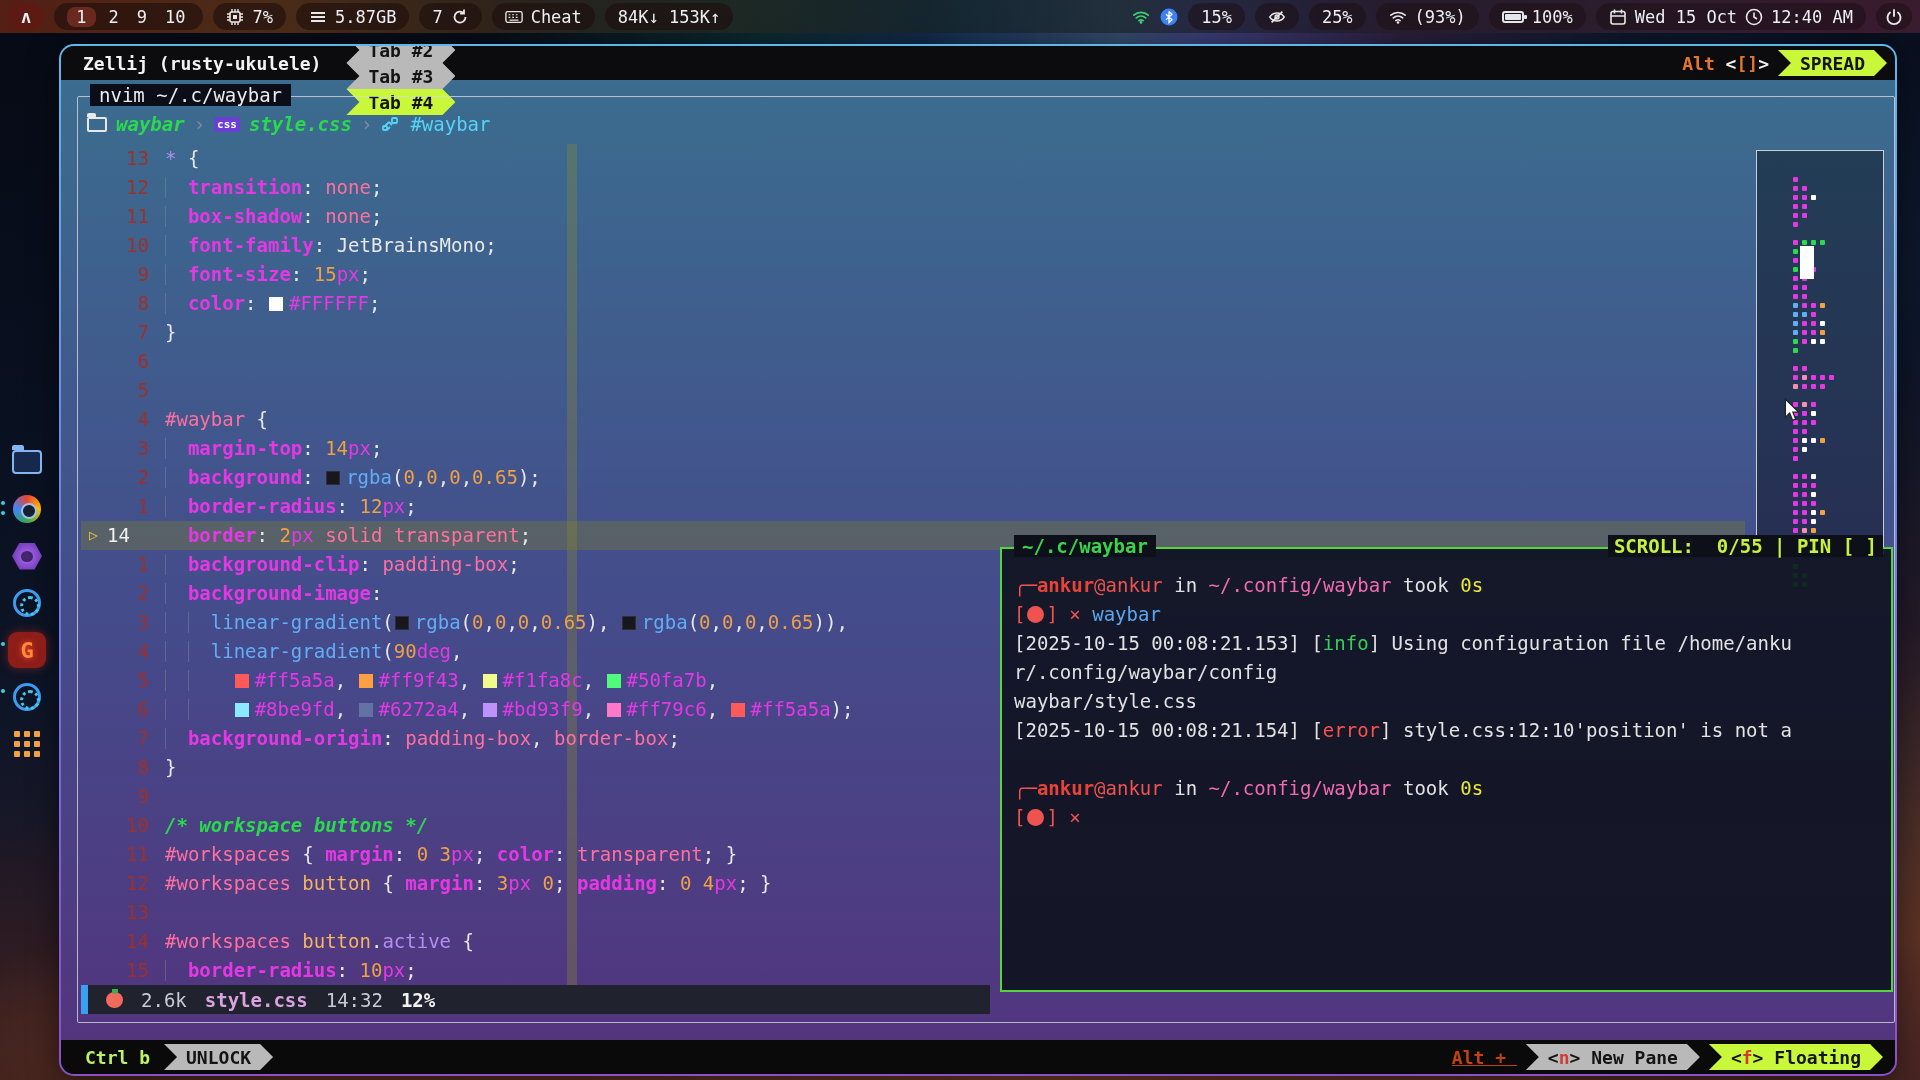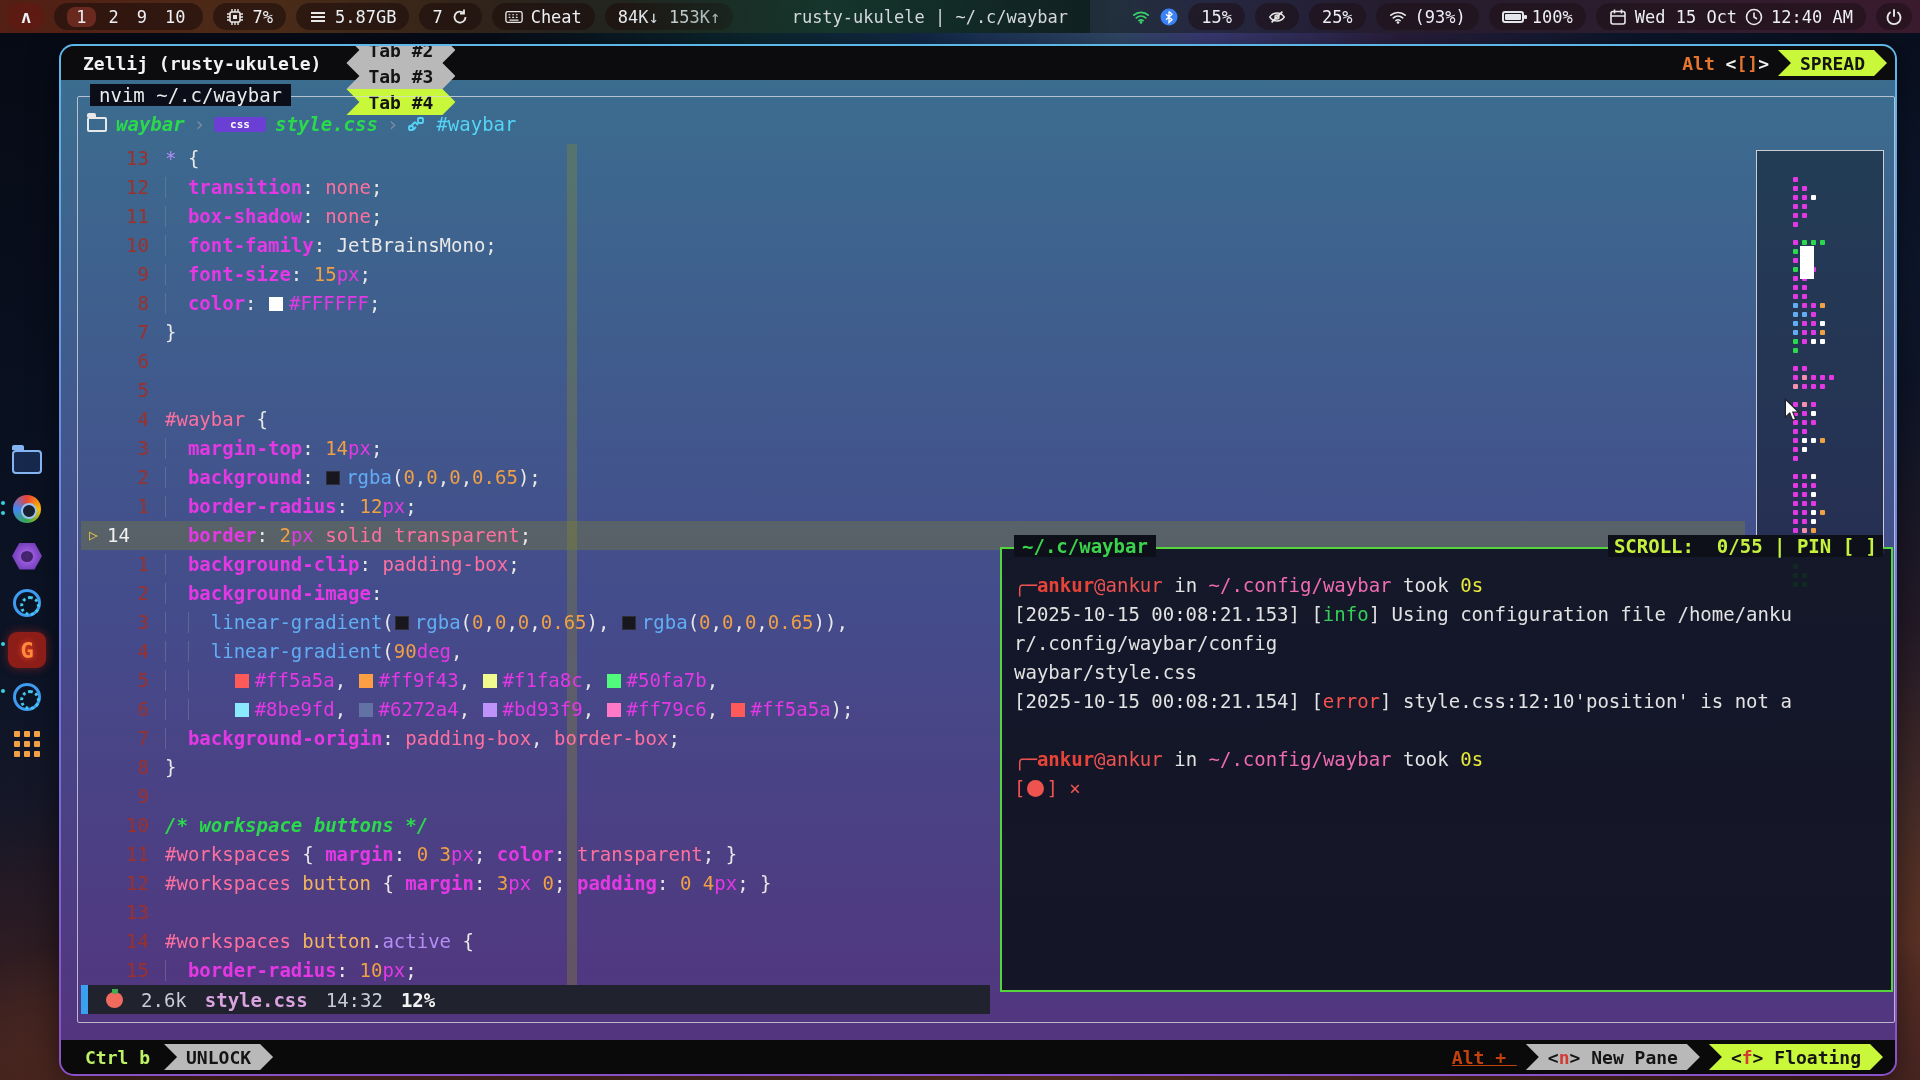--- a/index.html
+++ b/index.html
@@ -80,21 +80,21 @@
 
   
   .paneframe { position:absolute; left:16px; top:16px; width:1818px; height:927px; border:1px solid rgba(215,215,220,0.8); border-radius:2px; }
   .chip { position:absolute; top:-13px; background:#0b0e18; padding:0 9px; font-size:19px; color:#ececec; white-space:nowrap; }
   .paneframe .chip { left:12px; }
 
   .breadcrumb { position:absolute; left:26px; top:31px; height:26px; display:flex; align-items:center; gap:9px; font-size:19px; z-index:2; }
   .bc-green { color:#2bd94c; font-style:italic; font-weight:bold; }
   .bc-sep { color:#7d8aa0; }
   .bc-cyan { color:#56d4f5; }
-  .css-badge { background:#6b3fd4; color:#fff; font-size:11px; font-weight:bold; padding:1px 16px; border-radius:3px; }
+  .css-badge { background:#6b3fd4; color:#fff; font-size:11px; font-weight:bold; padding:1px 3px; border-radius:3px; }
   .ico-fold { width:20px; height:15px; border:2px solid #e8e8e8; border-radius:2px; position:relative; }
   .ico-fold::before { content:""; position:absolute; left:-2px; top:-6px; width:9px; height:4px; background:#e8e8e8; border-radius:2px 2px 0 0; }
 
   
   .colorcol { position:absolute; left:506px; top:64px; width:10px; height:841px; background:rgba(140,140,45,0.33); z-index:1; }
   .code { position:absolute; left:0; top:64px; width:1700px; z-index:2; font-size:19px; }
   .crow { position:relative; height:29px; line-height:29px; white-space:pre; }
   .crow.cur::before { content:""; position:absolute; left:20px; top:0; width:1664px; height:29px; background:rgba(128,132,38,0.34); }
   .gut { position:absolute; left:24px; width:64px; text-align:right; color:#9c312b; }
   .gut.curn { text-align:left; padding-left:22px; color:#f0f0f0; }
@@ -183,23 +183,20 @@
     <svg class="icon16" viewBox="0 0 20 14">
         <rect x="1" y="1" width="18" height="12" rx="2" fill="none" stroke="#e8e8e8" stroke-width="1.5"></rect>
         <path d="M4 4.5h2M8 4.5h2M12 4.5h2M4 7.5h2M8 7.5h2M12 7.5h2M5 10.5h10" stroke="#e8e8e8" stroke-width="1.3"></path>
       </svg>
     <span>Cheat</span>
   </div>
   <div class="pill">
     <span>84K↓ 153K↑</span>
   </div>
 
-  <div class="wb-title">
-    <span>rusty-ukulele | ~/.c/waybar</span>
-  </div>
 
   <div class="spacer"></div>
 
   <svg class="icon16" viewBox="0 0 20 16">
       <path d="M2 6a12 12 0 0 1 16 0M4.8 9a8 8 0 0 1 10.4 0M7.6 12a4 4 0 0 1 4.8 0" fill="none" stroke="#3ad36b" stroke-width="1.9" stroke-linecap="round"></path>
       <circle cx="10" cy="14" r="1.5" fill="#3ad36b"></circle>
     </svg>
   <svg class="icon16" viewBox="0 0 18 18">
       <circle cx="9" cy="9" r="8.5" fill="#3b82f6"></circle>
       <path d="M9 3.5v11l3-2.8-6-5.4M9 9l3-2.8-3-2.7M6 11.8l3-2.8" fill="none" stroke="#fff" stroke-width="1.3"></path>
@@ -420,20 +417,21 @@
       <div class="mcursor" style="position:absolute;left:1739px;top:166px;width:14px;height:33px;background:#fff;z-index:4;"></div>
       <svg class="pointer" width="22" height="24" viewBox="0 0 13 20">
           <path d="M1 1v15l3.6-3.4L7 18.5l2.5-1-2.3-5.7H12z" fill="#fff" stroke="#222" stroke-width="1"></path>
         </svg>
 
       <div class="floatpane">
         <span class="title">~/.c/waybar</span>
         <span class="scroll">SCROLL:  0/55 | PIN [ ]</span>
         <div class="flines" id="flines">
             <div class="frow"><span style="color: rgb(239, 83, 80);">╭─</span><span style="color: rgb(232, 67, 56); font-weight: bold;">ankur</span><span style="color: rgb(239, 83, 80);">@</span><span style="color: rgb(239, 83, 80);">ankur</span><span style="color: rgb(226, 226, 226);"> in </span><span style="color: rgb(240, 107, 178);">~/.config/waybar</span><span style="color: rgb(226, 226, 226);"> took </span><span style="color: rgb(232, 232, 56);">0s</span></div>
+            <div class="frow"><span style="color: rgb(239, 83, 80);">[</span><span class="dot"></span><span style="color: rgb(239, 83, 80);">] </span><span style="color: rgb(239, 83, 80);">× </span><span style="color: rgb(90, 167, 240);">waybar</span></div>
             <div class="frow"><span style="color: rgb(226, 226, 226);">[2025-10-15 00:08:21.153] [</span><span style="color: rgb(52, 208, 88);">info</span><span style="color: rgb(226, 226, 226);">] Using configuration file /home/anku</span></div>
             <div class="frow"><span style="color: rgb(226, 226, 226);">r/.config/waybar/config</span></div>
             <div class="frow"><span style="color: rgb(226, 226, 226);">waybar/style.css</span></div>
             <div class="frow"><span style="color: rgb(226, 226, 226);">[2025-10-15 00:08:21.154] [</span><span style="color: rgb(249, 81, 78); text-align: right;">error</span><span style="color: rgb(226, 226, 226);">] style.css:12:10'position' is not a</span></div>
             <div class="frow"></div>
             <div class="frow"><span style="color: rgb(239, 83, 80);">╭─</span><span style="color: rgb(232, 67, 56); font-weight: bold;">ankur</span><span style="color: rgb(239, 83, 80);">@</span><span style="color: rgb(239, 83, 80);">ankur</span><span style="color: rgb(226, 226, 226);"> in </span><span style="color: rgb(240, 107, 178);">~/.config/waybar</span><span style="color: rgb(226, 226, 226);"> took </span><span style="color: rgb(232, 232, 56);">0s</span></div>
             <div class="frow"><span style="color: rgb(239, 83, 80);">[</span><span class="dot"></span><span style="color: rgb(239, 83, 80);">] </span><span style="color: rgb(239, 83, 80);">×</span></div>
           </div>
       </div>
 

